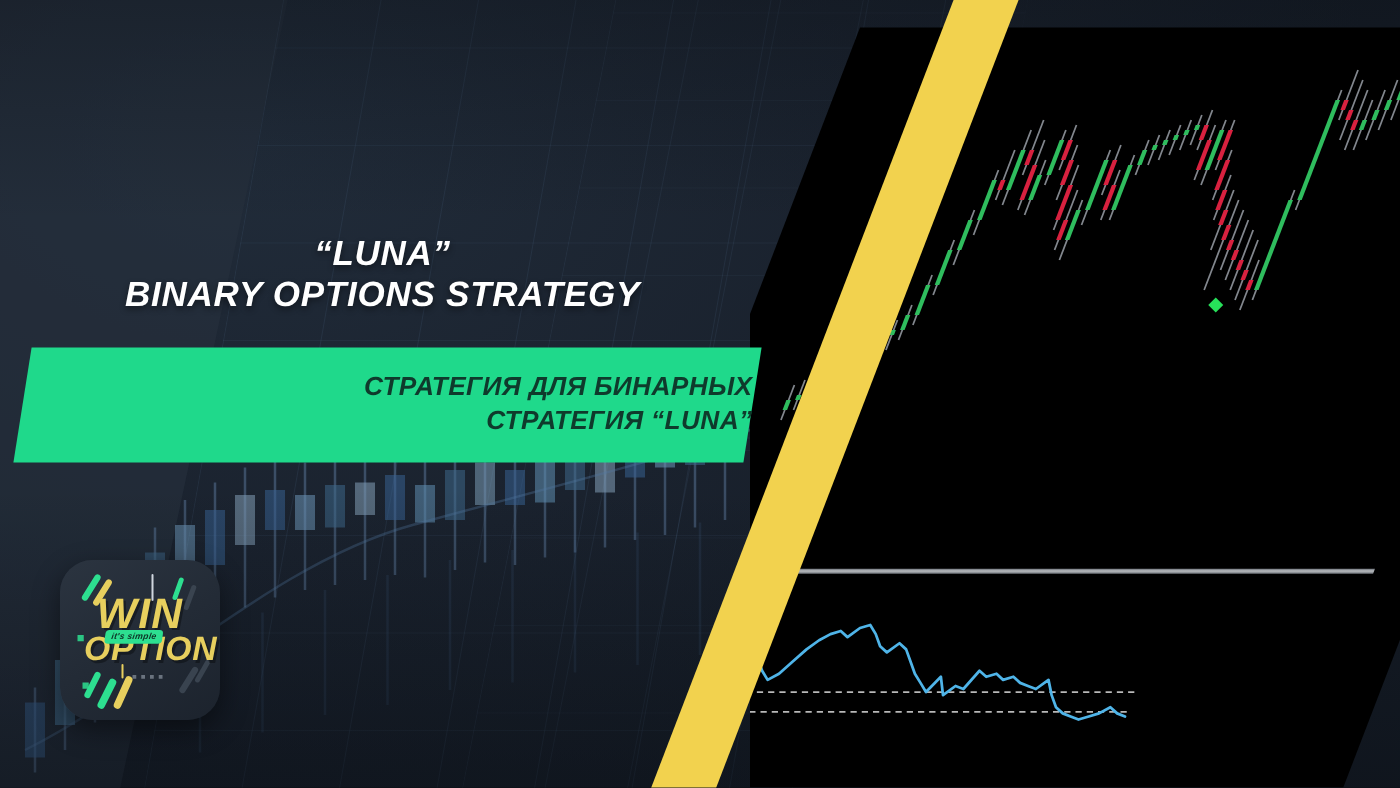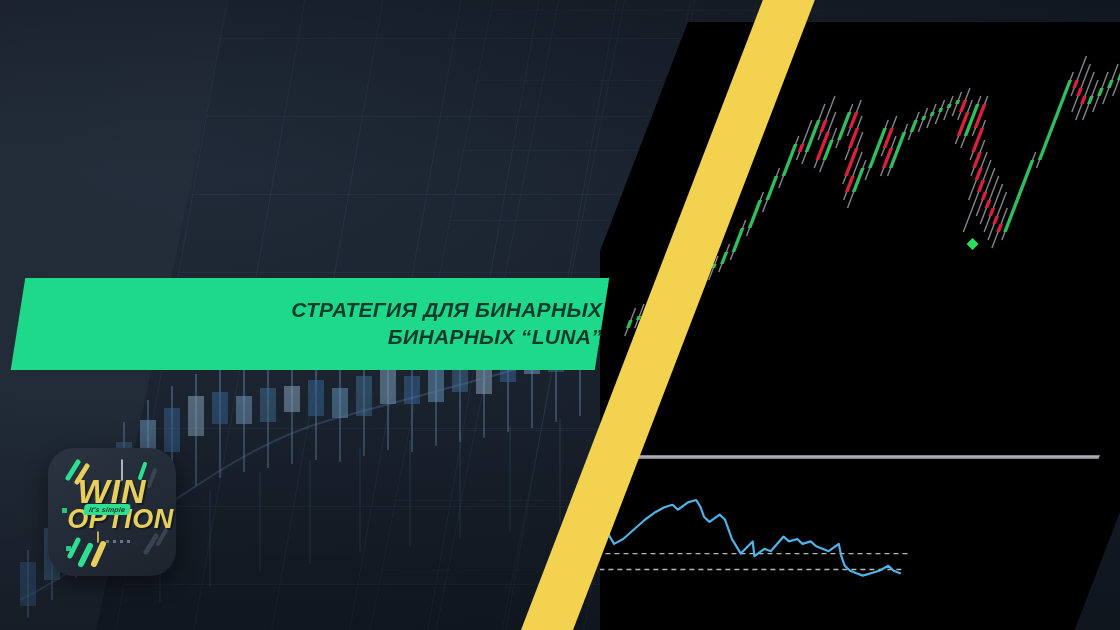--- a/index.html
+++ b/index.html
@@ -485,25 +485,29 @@
           <line x1="-192.52248435700758" y1="553.64" x2="307.47751564299244" y2="553.64" stroke="#d9d9d9" stroke-width="1.4" stroke-dasharray="5 4" opacity="0.85"></line>
           <line x1="-198.61056795266927" y1="569.5" x2="301.38943204733073" y2="569.5" stroke="#d9d9d9" stroke-width="1.4" stroke-dasharray="5 4" opacity="0.85"></line>
           <path d="M-184.6 532.9 L-175.9 529.2 L-171.5 536.6 L-169.8 551.2 L-165.4 558.5 L-160.0 563.4 L-150.9 558.5 L-146.5 565.8 L-142.0 573.2 L-132.9 568.3 L-123.8 563.4 L-117.5 565.8 L-112.1 570.7 L-110.5 585.4 L-94.8 563.4 L-78.2 539.0 L-65.3 524.4 L-56.2 519.5 L-48.5 518.3 L-41.7 519.5 L-33.5 517.0 L-25.4 514.6 L-16.2 509.7 L-14.6 524.4 L-10.2 531.7 L5.5 509.7 L6.2 526.8 L9.7 536.6 L14.1 543.9 L23.2 539.0 L34.2 529.2 L45.2 519.5 L55.3 512.2 L64.4 507.3 L72.6 504.8 L78.0 509.7 L88.0 502.4 L96.2 500.0 L100.6 507.3 L104.1 517.0 L109.5 521.9 L119.6 514.6 L124.9 519.5 L128.4 529.2 L131.9 539.0 L136.4 546.3 L140.8 553.6 L152.7 541.4 L154.4 556.1 L164.4 548.8 L170.7 551.2 L183.6 536.6 L189.0 541.4 L197.2 539.0 L202.5 543.9 L210.7 541.4 L216.1 546.3 L222.4 548.8 L228.7 551.2 L238.8 543.9 L241.3 556.1 L244.8 565.8 L250.2 570.7 L256.5 573.2 L262.8 575.6 L271.0 573.2 L279.2 570.7 L288.3 565.8 L293.7 570.7 L300.0 573.2" fill="none" stroke="#4fb4e8" stroke-width="2.2" stroke-linejoin="round" stroke-linecap="round"></path>
         </g>
     </svg>
     <div class="sep-line"></div>
   </div>
 
   <div class="stripe"></div>
 
+  <div class="title-block">
+    <div class="title-line title-1">“LUNA”</div>
+    <div class="title-line title-2">BINARY OPTIONS STRATEGY</div>
+  </div>
 
   <div class="banner"></div>
   <div class="banner-text">
     <div>СТРАТЕГИЯ ДЛЯ БИНАРНЫХ</div>
-    <div>БИНАРНЫХ “LUNA”</div>
+    <div>СТРАТЕГИЯ “LUNA”</div>
   </div>
 
   <div class="logo">
     <svg class="logo-svg" width="128" height="128">
       <g stroke-linecap="round">
         <line x1="20" y1="30" x2="30" y2="14" stroke="#2ddf90" stroke-width="5"></line>
         <line x1="29" y1="34" x2="39" y2="18" stroke="#e7cf5e" stroke-width="5"></line>
         <line x1="92" y1="30" x2="97" y2="16" stroke="#2ddf90" stroke-width="4"></line>
         <line x1="101" y1="38" x2="107" y2="22" stroke="#3a4450" stroke-width="4"></line>
         <line x1="74" y1="32" x2="74" y2="12" stroke="#cfd6de" stroke-width="1.6"></line>

